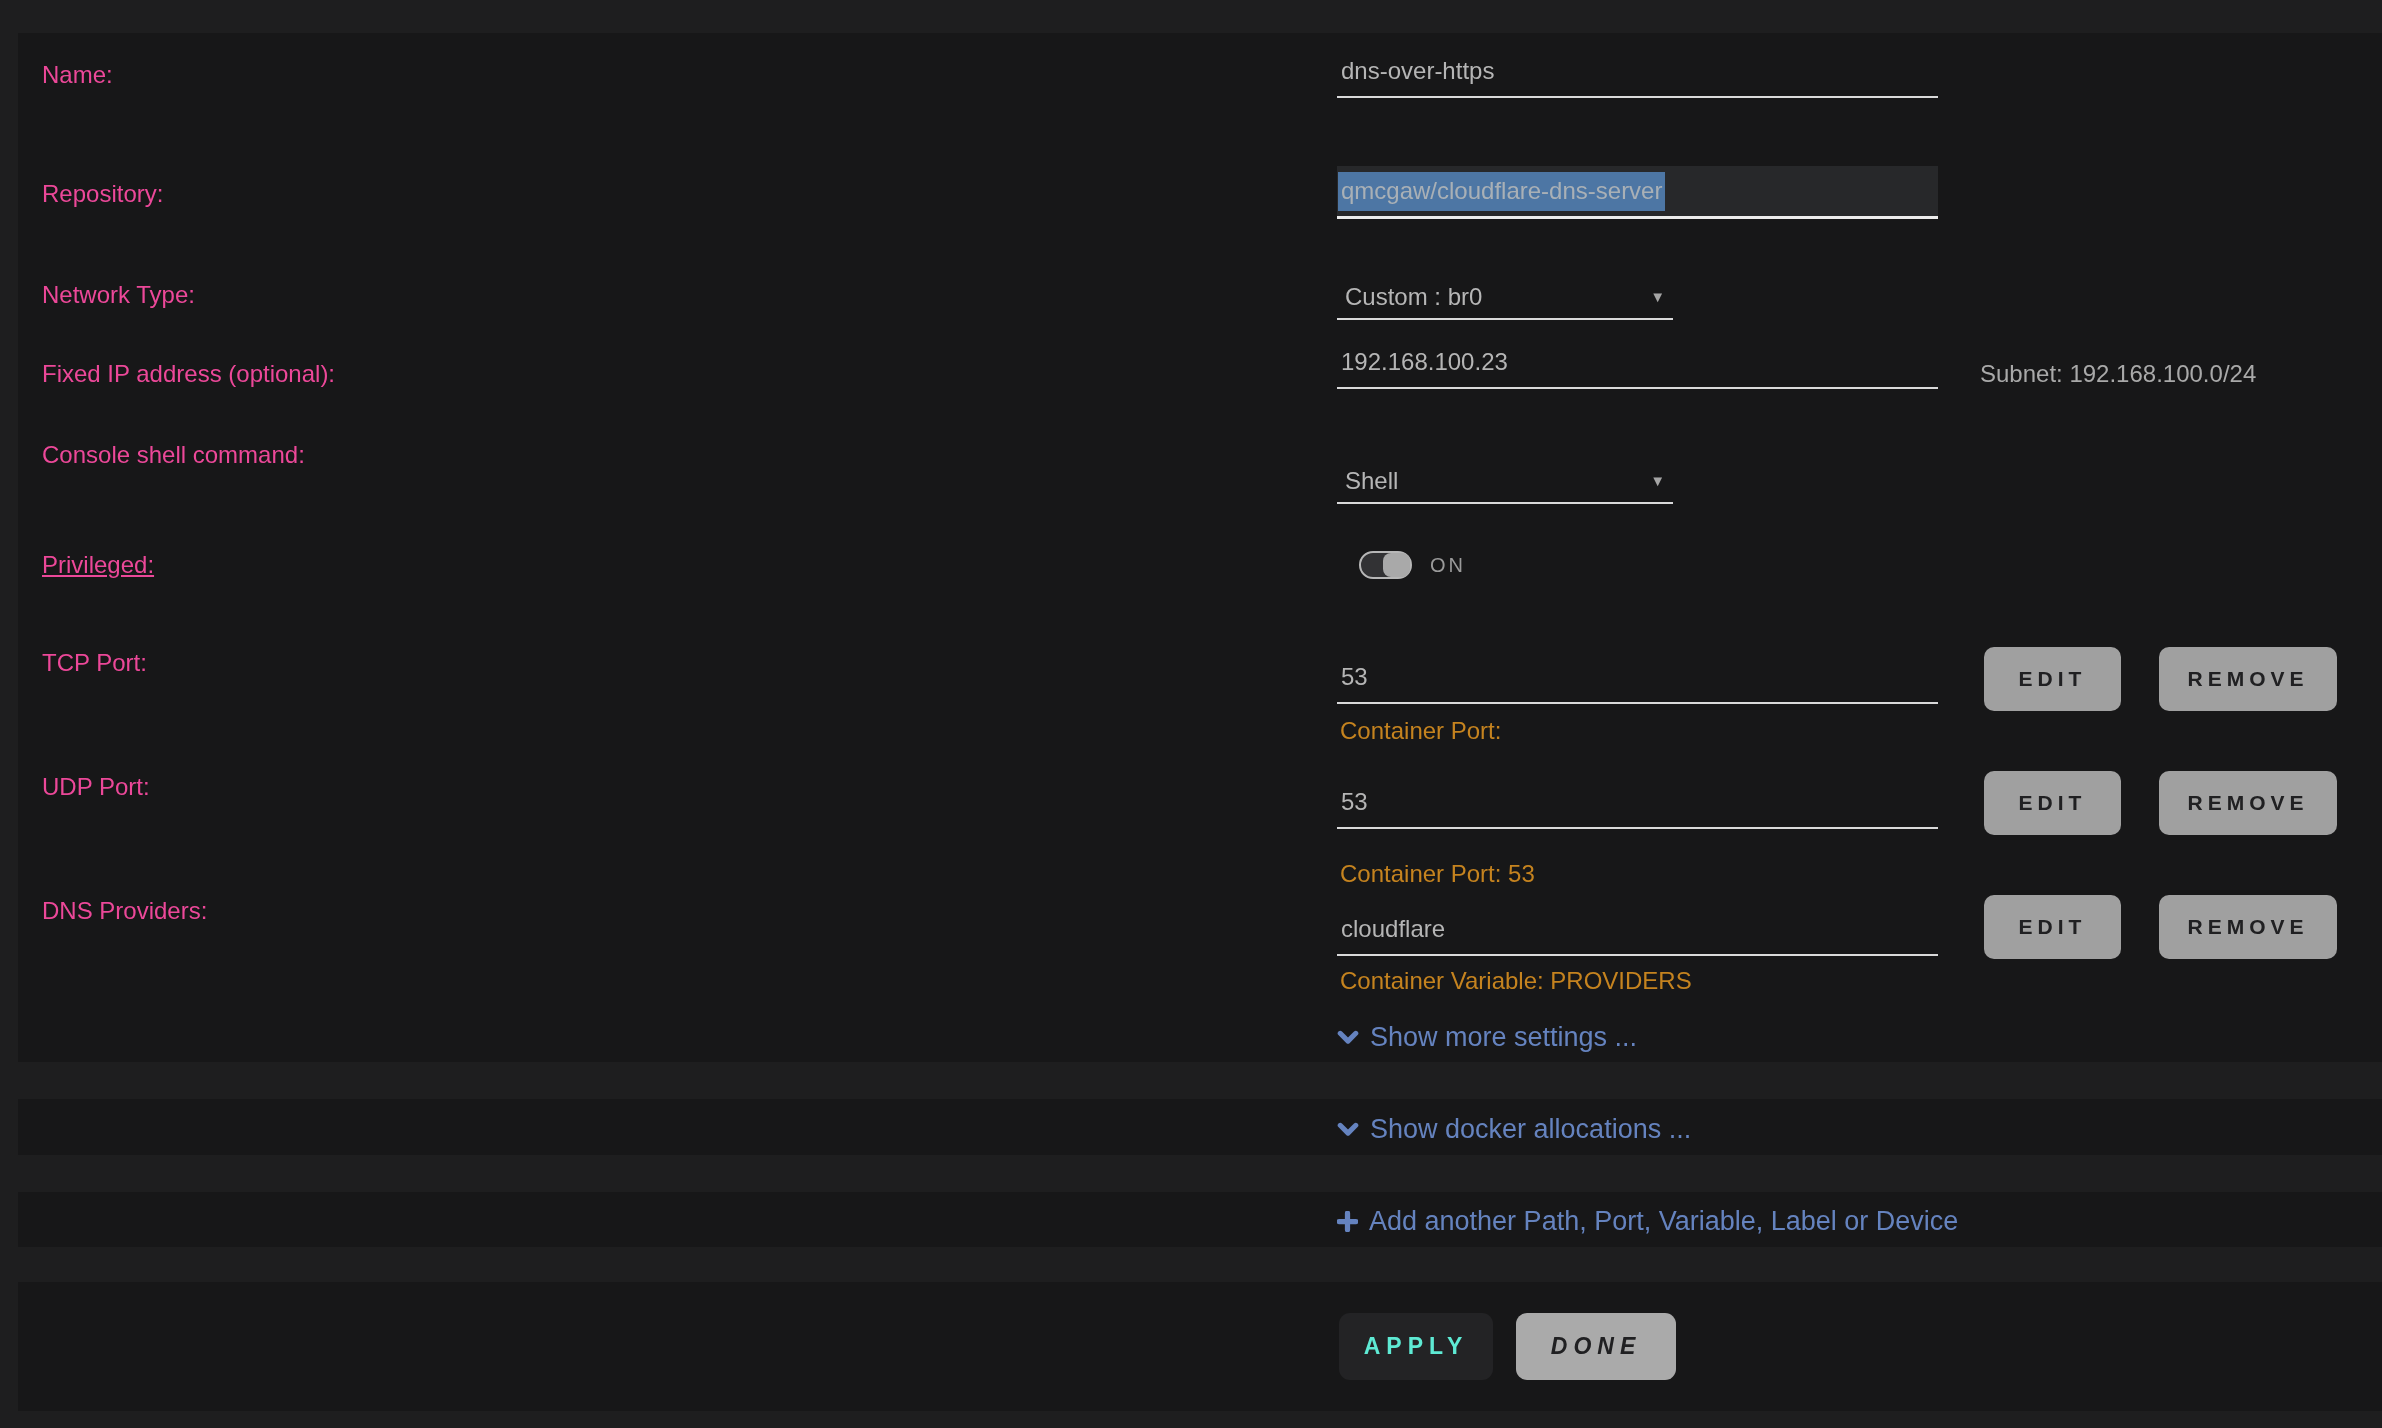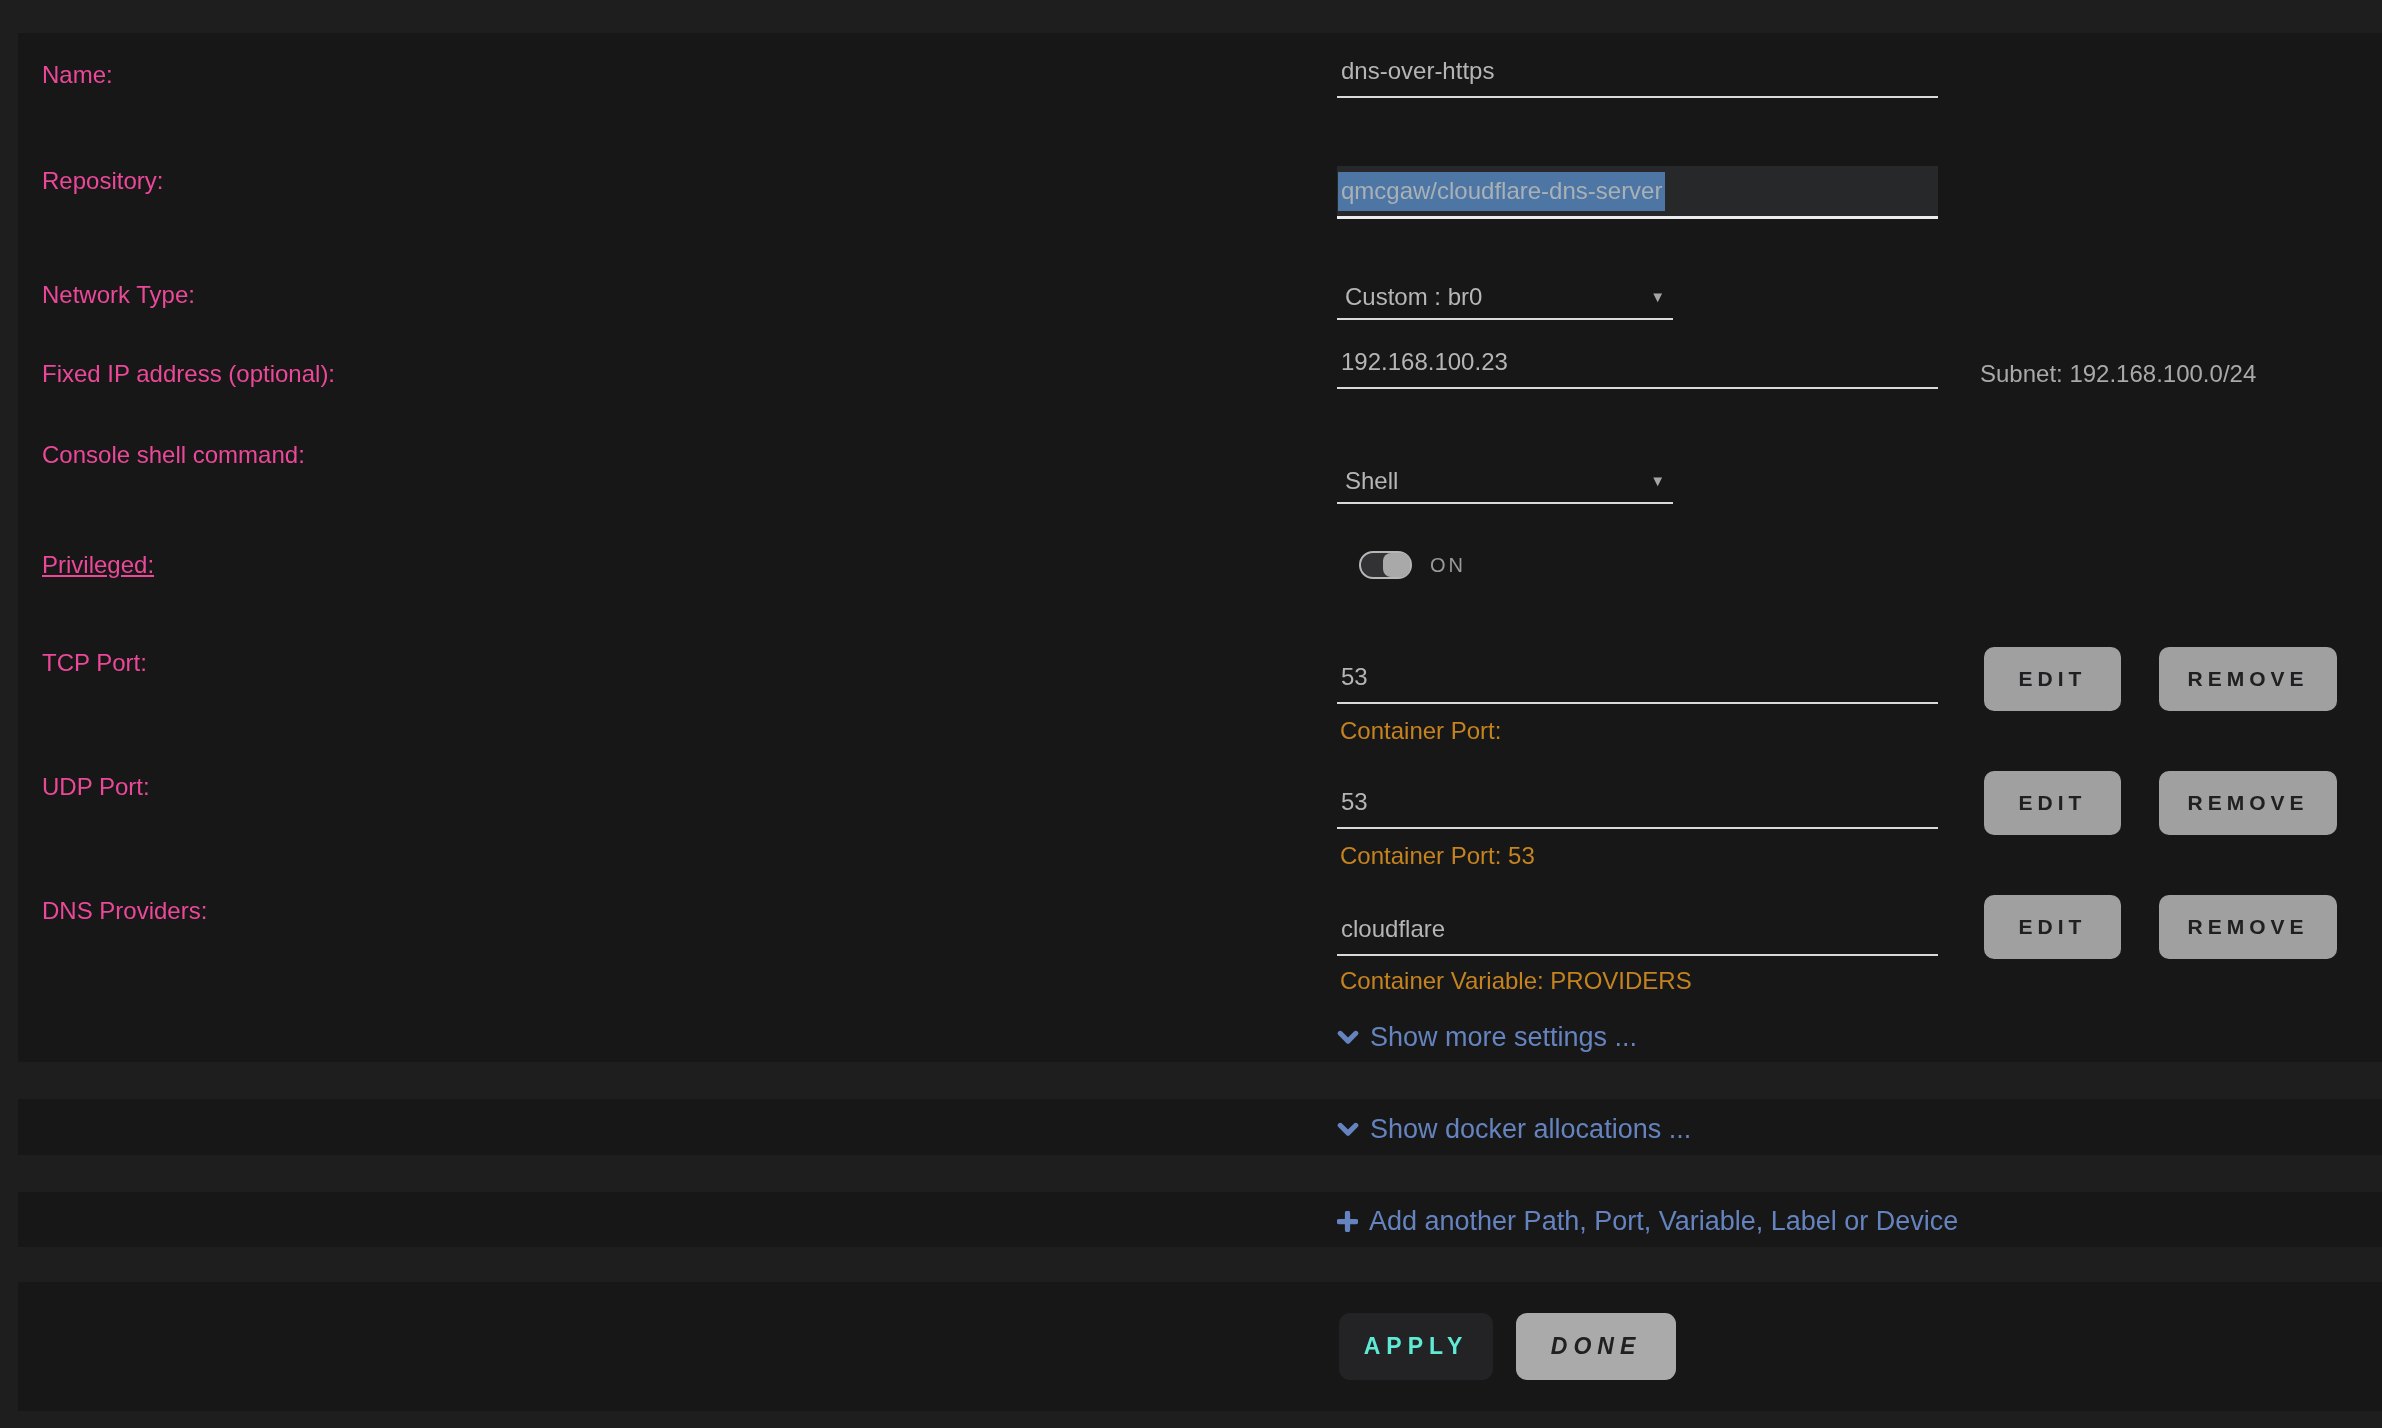--- a/index.html
+++ b/index.html
@@ -86,21 +86,21 @@
 <body>
 
 <div class="row-block" style="top:33px; height:1029px;"></div>
 <div class="row-block" style="top:1099px; height:56px;"></div>
 <div class="row-block" style="top:1192px; height:55px;"></div>
 <div class="row-block" style="top:1282px; height:129px;"></div>
 
 <div class="lbl" style="top:60px;">Name:</div>
 <input class="uinput" style="top: 52px;" value="dns-over-https">
 
-<div class="lbl" style="top:166px;">Repository:</div>
+<div class="lbl" style="top:179px;">Repository:</div>
 <div class="repo-box">
   <span class="sel">qmcgaw/cloudflare-dns-server</span>
 </div>
 
 <div class="lbl" style="top:280px;">Network Type:</div>
 <div class="dd" style="top:275px;">
   <span class="dd-text">Custom : br0</span>
   <span class="caret">▼</span>
 </div>
 
@@ -121,21 +121,21 @@
 <div class="on-text" style="top:554px;">ON</div>
 
 <div class="lbl" style="top:648px;">TCP Port:</div>
 <input class="uinput" style="top: 658px;" value="53">
 <div class="note" style="top:716px;">Container Port:</div>
 <button class="gbtn" style="left:1984px; top:647px; width:137px;">EDIT</button>
 <button class="gbtn" style="left:2159px; top:647px; width:178px;">REMOVE</button>
 
 <div class="lbl" style="top:772px;">UDP Port:</div>
 <input class="uinput" style="top: 783px;" value="53">
-<div class="note" style="top:841px;">Container Port: 53</div>
+<div class="note" style="top:859px;">Container Port: 53</div>
 <button class="gbtn" style="left:1984px; top:771px; width:137px;">EDIT</button>
 <button class="gbtn" style="left:2159px; top:771px; width:178px;">REMOVE</button>
 
 <div class="lbl" style="top:896px;">DNS Providers:</div>
 <input class="uinput" style="top: 910px;" value="cloudflare">
 <div class="note" style="top:966px;">Container Variable: PROVIDERS</div>
 <button class="gbtn" style="left:1984px; top:895px; width:137px;">EDIT</button>
 <button class="gbtn" style="left:2159px; top:895px; width:178px;">REMOVE</button>
 
 <div class="blue-link" style="top:1021px;">

